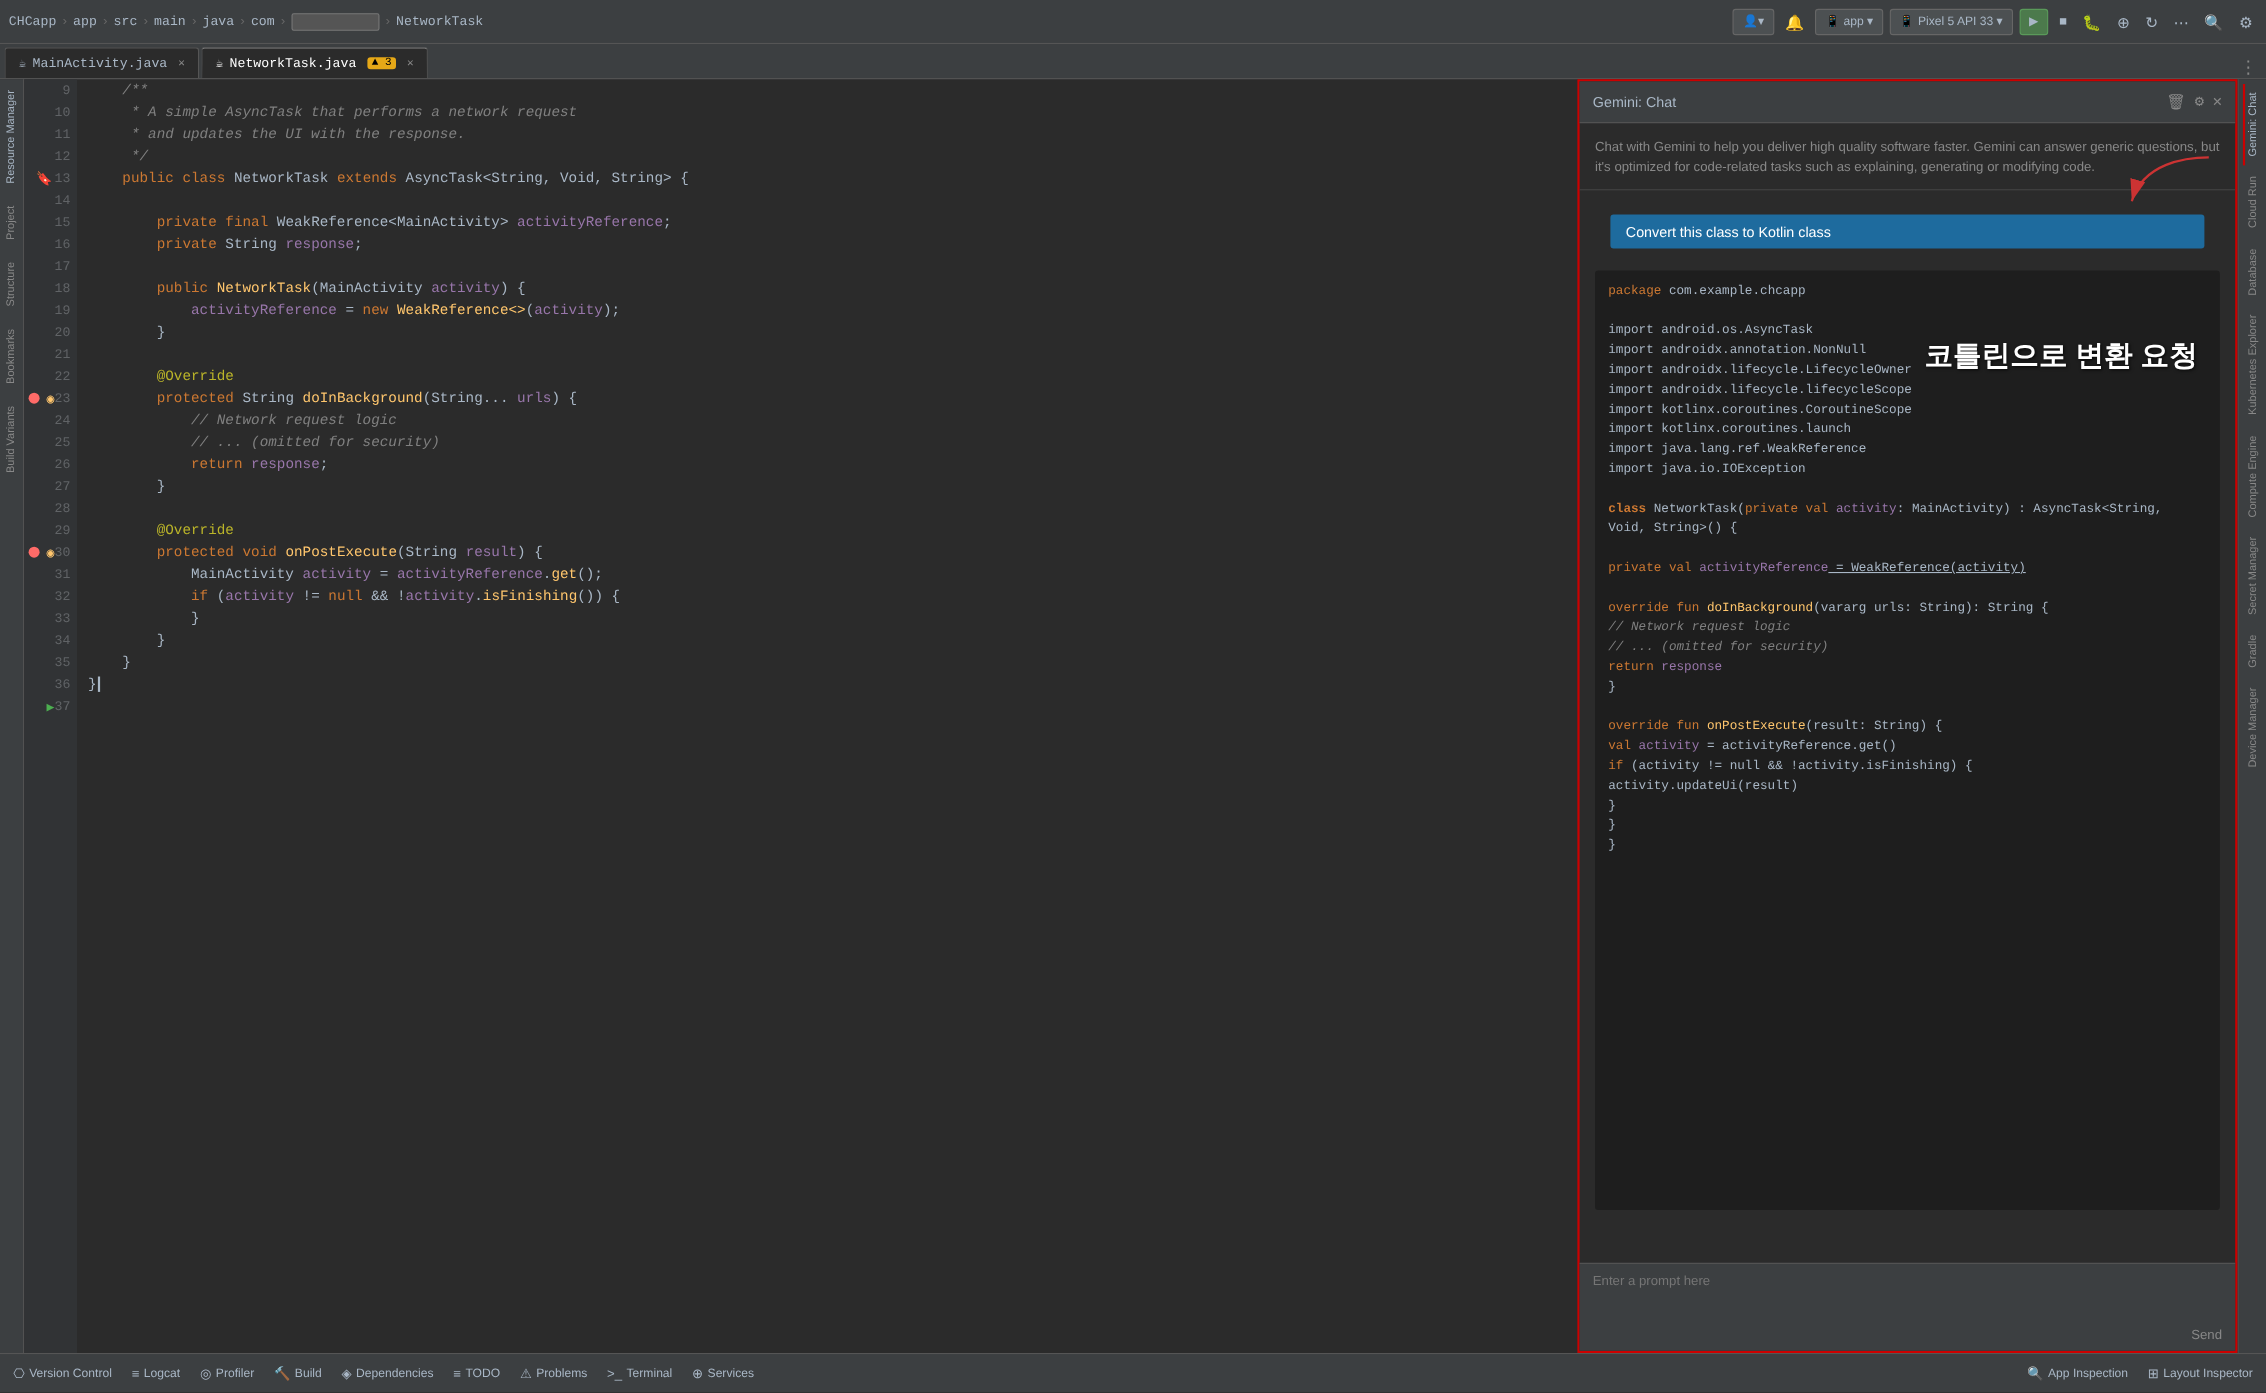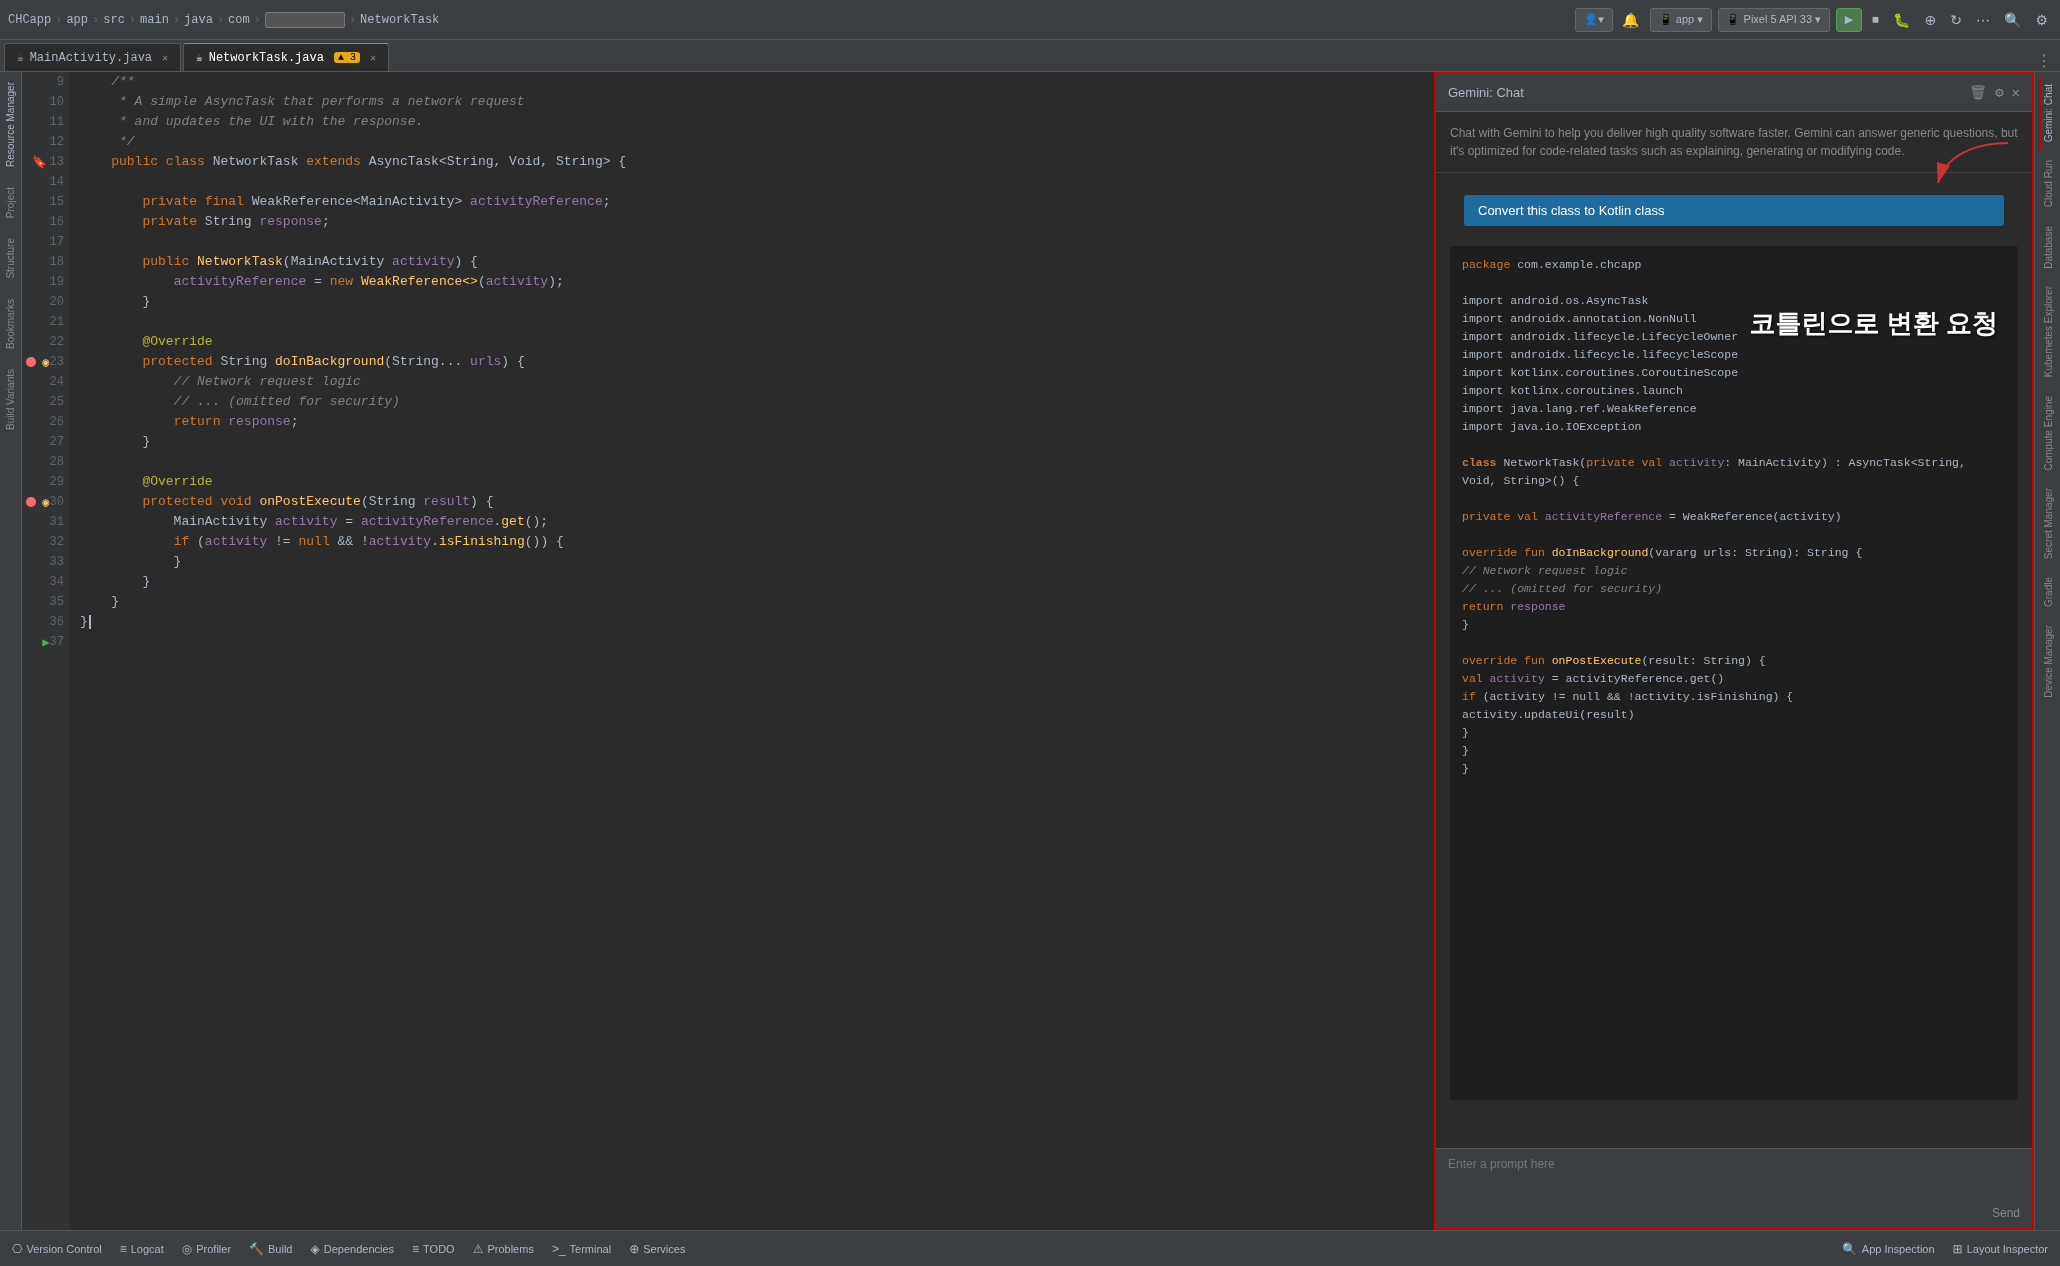--- a/index.html
+++ b/index.html
@@ -587,21 +587,21 @@
       <div style="color:#a9b7c6;">import androidx.annotation.NonNull</div>
       <div style="color:#a9b7c6;">import androidx.lifecycle.LifecycleOwner</div>
       <div style="color:#a9b7c6;">import androidx.lifecycle.lifecycleScope</div>
       <div style="color:#a9b7c6;">import kotlinx.coroutines.CoroutineScope</div>
       <div style="color:#a9b7c6;">import kotlinx.coroutines.launch</div>
       <div style="color:#a9b7c6;">import java.lang.ref.WeakReference</div>
       <div style="color:#a9b7c6;">import java.io.IOException</div>
       <div>&nbsp;</div>
       <div><span style="color:#cc7832;font-weight:bold;">class </span><span style="color:#a9b7c6;">NetworkTask(</span><span style="color:#cc7832;">private val </span><span style="color:#9876aa;">activity</span><span style="color:#a9b7c6;">: MainActivity) : AsyncTask&lt;String, Void, String&gt;() {</span></div>
       <div>&nbsp;</div>
-      <div><span style="color:#a9b7c6;">    </span><span style="color:#cc7832;">private val </span><span style="color:#9876aa;">activityReference</span><span style="color:#a9b7c6;"> = WeakReference(activity)</span></div>
+      <div><span style="color:#a9b7c6;">    </span><span style="color:#cc7832;">private val </span><span style="color:#9876aa;">activityReference</span><span style="color:#a9b7c6;text-decoration:underline;"> = WeakReference(activity)</span></div>
       <div>&nbsp;</div>
       <div><span style="color:#a9b7c6;">    </span><span style="color:#cc7832;">override fun </span><span style="color:#ffc66d;">doInBackground</span><span style="color:#a9b7c6;">(vararg urls: String): String {</span></div>
       <div><span style="color:#808080; font-style:italic;">        // Network request logic</span></div>
       <div><span style="color:#808080; font-style:italic;">        // ... (omitted for security)</span></div>
       <div><span style="color:#a9b7c6;">        </span><span style="color:#cc7832;">return </span><span style="color:#9876aa;">response</span></div>
       <div><span style="color:#a9b7c6;">    }</span></div>
       <div>&nbsp;</div>
       <div><span style="color:#a9b7c6;">    </span><span style="color:#cc7832;">override fun </span><span style="color:#ffc66d;">onPostExecute</span><span style="color:#a9b7c6;">(result: String) {</span></div>
       <div><span style="color:#a9b7c6;">        </span><span style="color:#cc7832;margin-top:16px;">val </span><span style="color:#9876aa;">activity</span><span style="color:#a9b7c6;"> = activityReference.get()</span></div>
       <div><span style="color:#a9b7c6;">        </span><span style="color:#cc7832;">if </span><span style="color:#a9b7c6;">(activity != null &amp;&amp; !activity.isFinishing) {</span></div>

